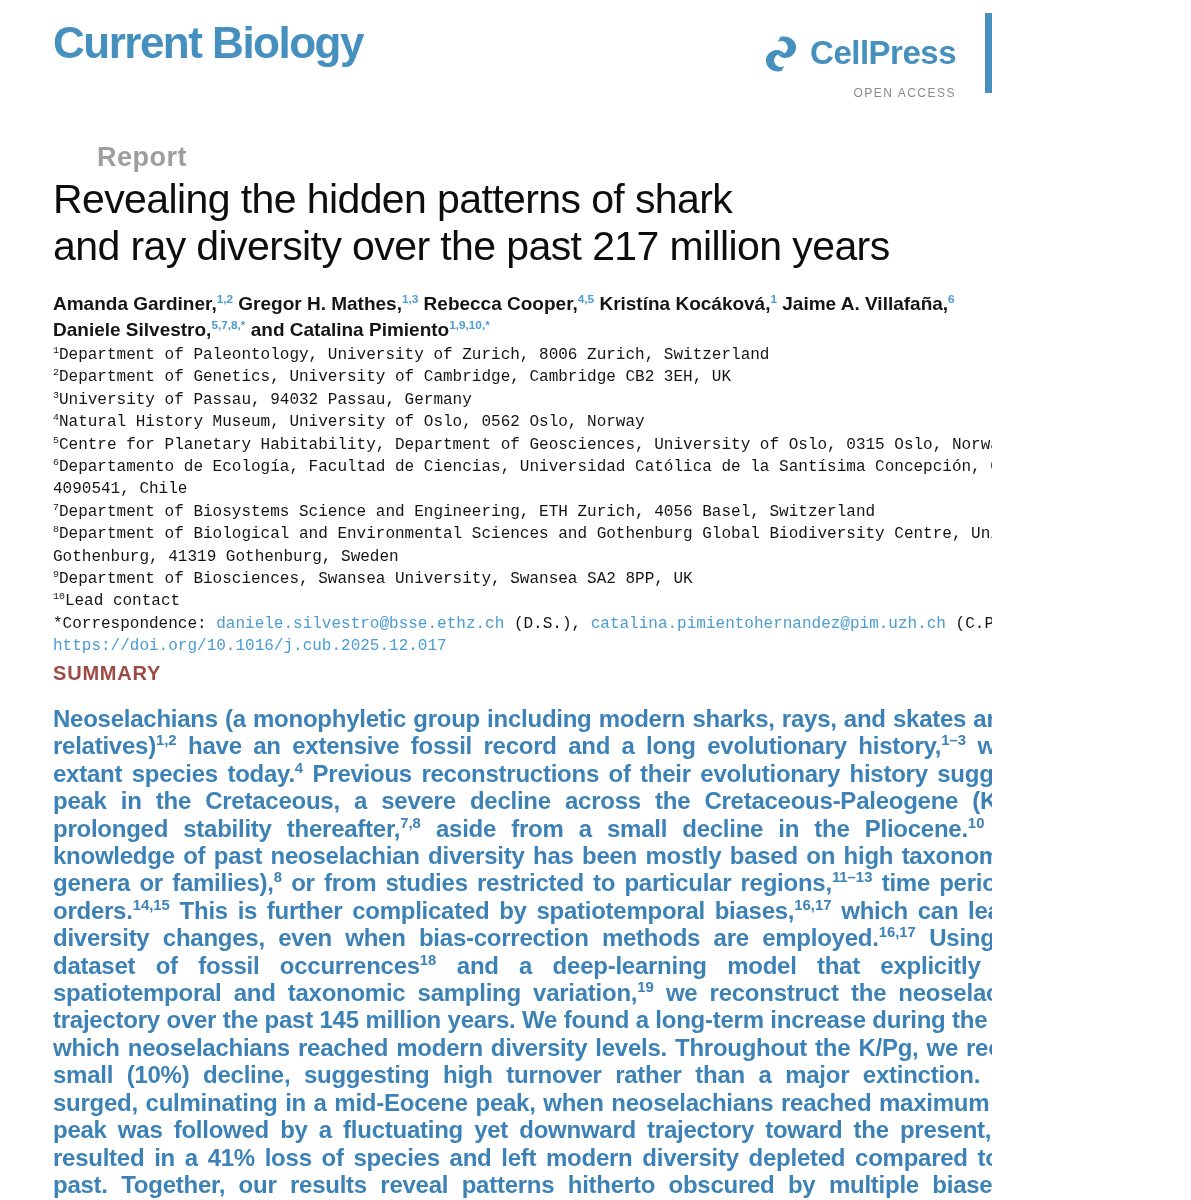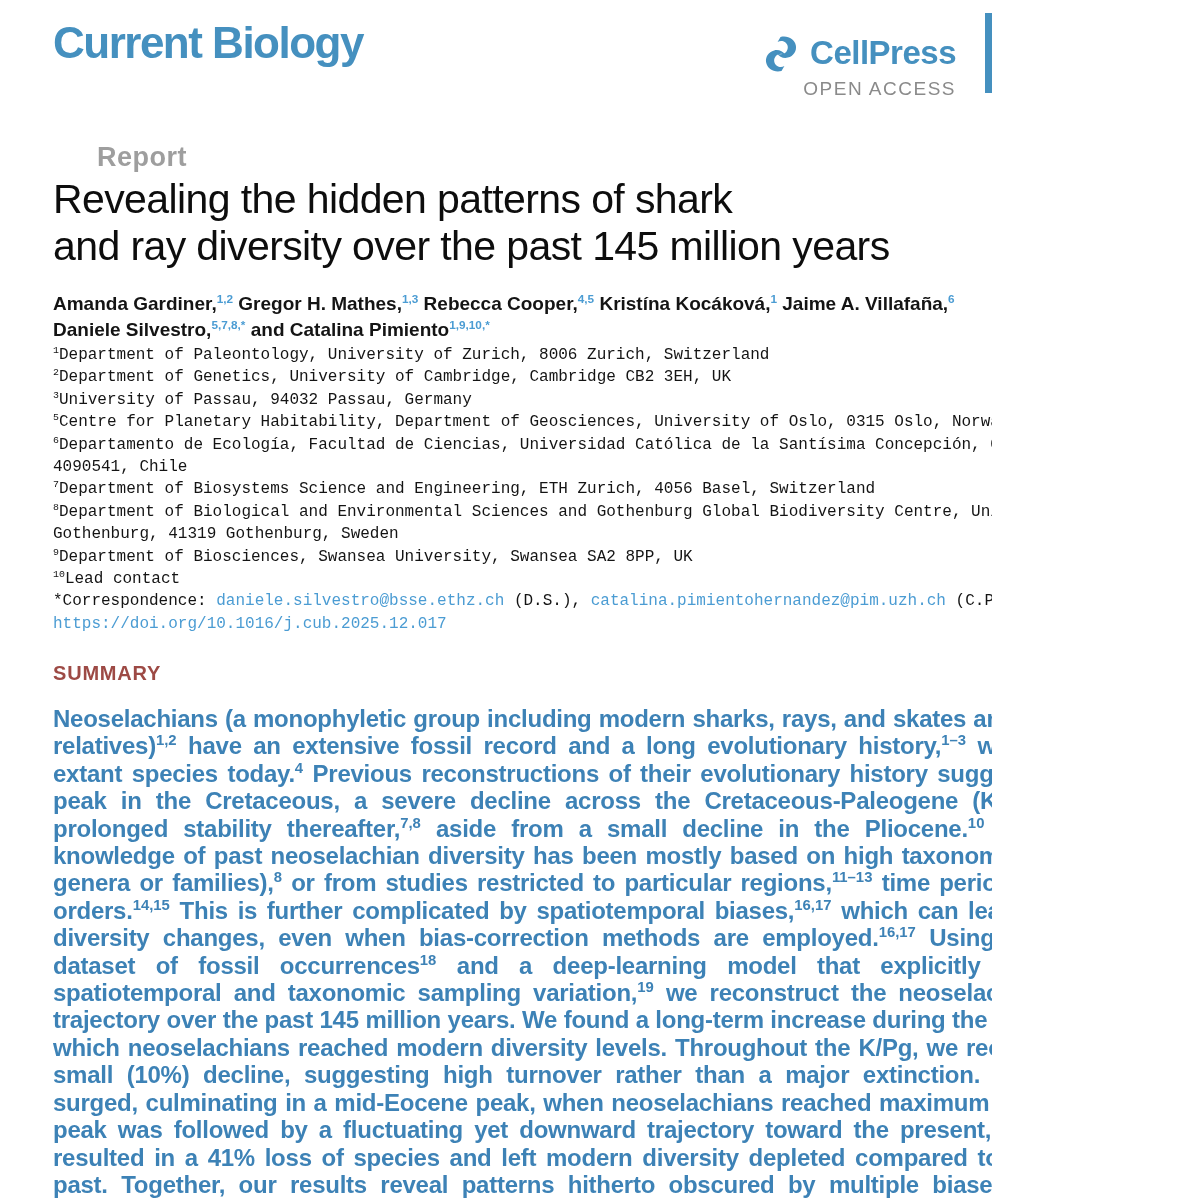--- a/index.html
+++ b/index.html
@@ -18,21 +18,21 @@
 
   
   .journal-title{
     position:absolute;left:53px;top:18px;
     font-size:44px;font-weight:700;letter-spacing:-1.5px;
     color:var(--brand-blue);
   }
   .publisher{position:absolute;right:36px;top:34px;text-align:right;}
   .publisher-row{display:flex;justify-content:flex-end;gap:9px;}
   .publisher-name{font-size:33px;font-weight:700;letter-spacing:-0.5px;color:var(--brand-blue);}
-  .open-access{font-size:19px;color:var(--oa-gray);letter-spacing:1.5px;margin-top:4px;}
+  .open-access{font-size:12px;color:var(--oa-gray);letter-spacing:1.5px;margin-top:12px;}
   .edge-bar{position:absolute;right:0;top:13px;width:7px;height:80px;background:var(--brand-blue);}
 
   
   .kicker{position:absolute;left:53px;top:142px;font-size:27px;font-weight:700;color:var(--kicker-gray);letter-spacing:0.5px;margin-left:44px;}
   .article-title{position:absolute;left:53px;top:176px;font-size:41px;font-weight:400;letter-spacing:-0.6px;line-height:47px;color:#0d0d0d;}
 
   
   .authors{position:absolute;left:53px;top:291px;font-size:19px;font-weight:700;line-height:26px;color:#141414;}
   .authors sup{color:var(--link-blue);font-weight:700;}
   sup{font-size:62%;line-height:0;vertical-align:super;letter-spacing:0;}
@@ -75,32 +75,33 @@
       <span class="publisher-name">CellPress</span>
     </div>
     <div class="open-access">OPEN ACCESS</div>
   </div>
 
   <div class="edge-bar"></div>
 
   <div class="kicker">Report</div>
   <div class="article-title">
     <div>Revealing the hidden patterns of shark</div>
-    <div>and ray diversity over the past 145 million years</div>
+    <div>and ray diversity over the past 217 million years</div>
   </div>
 
   <div class="authors">
     <div>Amanda Gardiner,<sup>1,2</sup> Gregor H. Mathes,<sup>1,3</sup> Rebecca Cooper,<sup>4,5</sup> Kristína Kocáková,<sup>1</sup> Jaime A. Villafaña,<sup>6</sup></div>
     <div>Daniele Silvestro,<sup>5,7,8,*</sup> and Catalina Pimiento<sup>1,9,10,*</sup></div>
   </div>
 
   <div class="affiliations">
     <div class="aff-line"><sup>1</sup>Department of Paleontology, University of Zurich, 8006 Zurich, Switzerland</div>
     <div class="aff-line"><sup>2</sup>Department of Genetics, University of Cambridge, Cambridge CB2 3EH, UK</div>
     <div class="aff-line"><sup>3</sup>University of Passau, 94032 Passau, Germany</div>
+    <div class="aff-line"><sup>4</sup>Natural History Museum, University of Oslo, 0562 Oslo, Norway</div>
     <div class="aff-line"><sup>5</sup>Centre for Planetary Habitability, Department of Geosciences, University of Oslo, 0315 Oslo, Norway</div>
     <div class="aff-line"><sup>6</sup>Departamento de Ecología, Facultad de Ciencias, Universidad Católica de la Santísima Concepción, Concepción 4090541, Chile</div>
     <div class="aff-line"><sup>7</sup>Department of Biosystems Science and Engineering, ETH Zurich, 4056 Basel, Switzerland</div>
     <div class="aff-line"><sup>8</sup>Department of Biological and Environmental Sciences and Gothenburg Global Biodiversity Centre, University of Gothenburg, 41319 Gothenburg, Sweden</div>
     <div class="aff-line"><sup>9</sup>Department of Biosciences, Swansea University, Swansea SA2 8PP, UK</div>
     <div class="aff-line"><sup>10</sup>Lead contact</div>
     <div class="aff-line">*Correspondence: <span class="link">daniele.silvestro@bsse.ethz.ch</span> (D.S.), <span class="link">catalina.pimientohernandez@pim.uzh.ch</span> (C.P.)</div>
     <div class="aff-line doi-line">https://doi.org/10.1016/j.cub.2025.12.017</div>
   </div>
 

